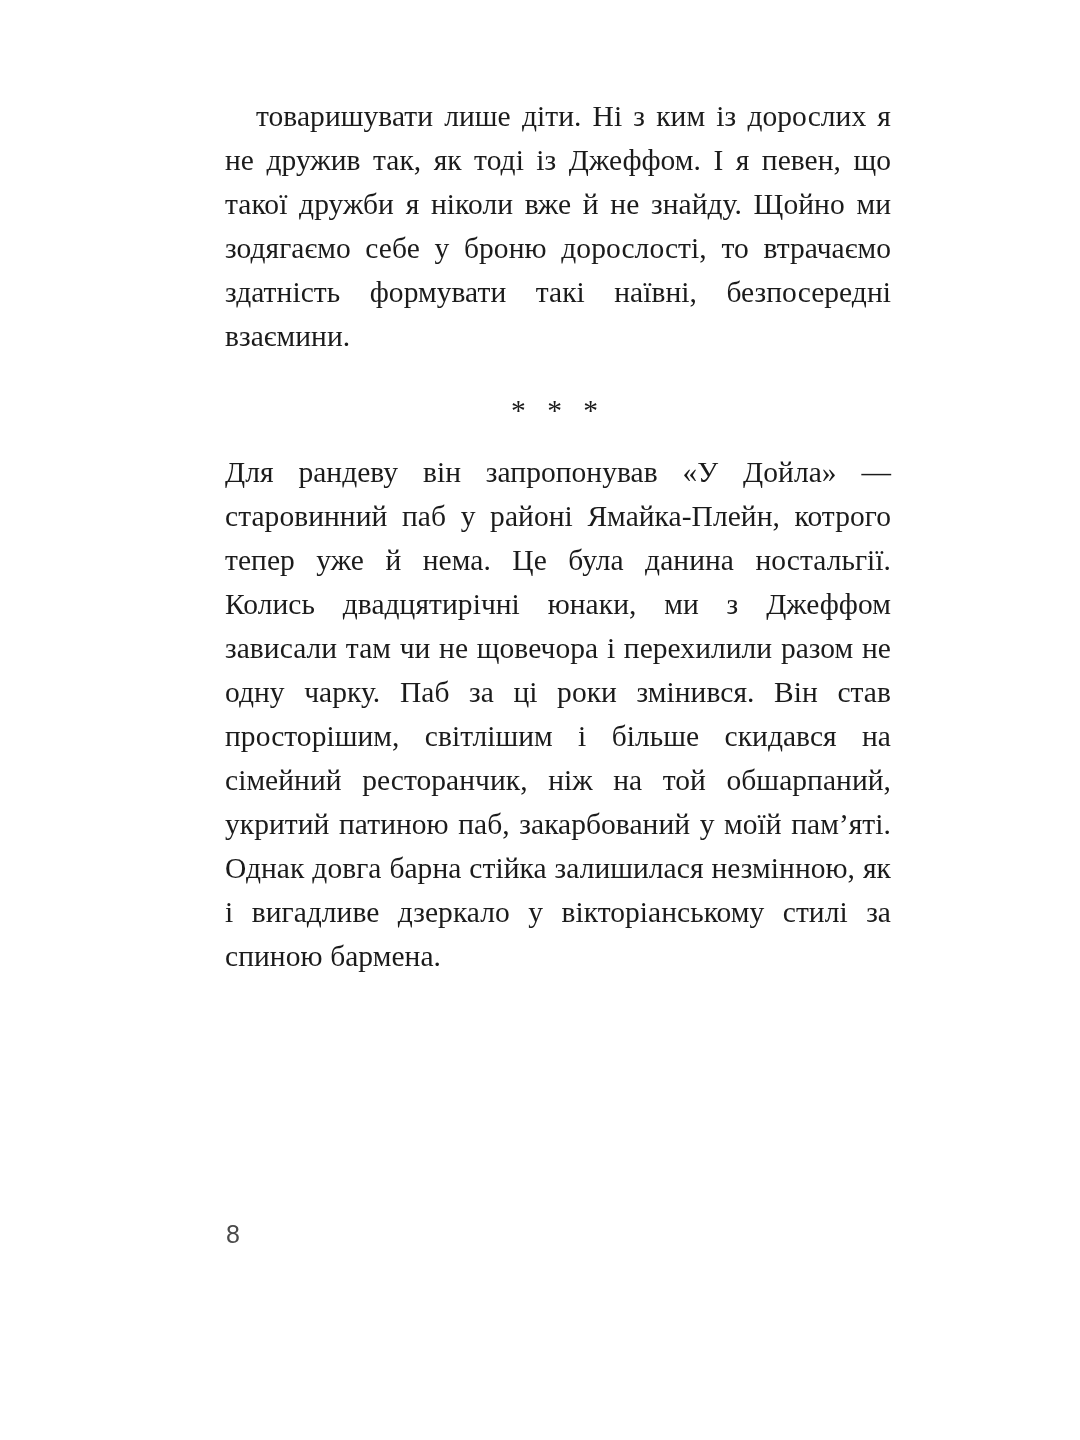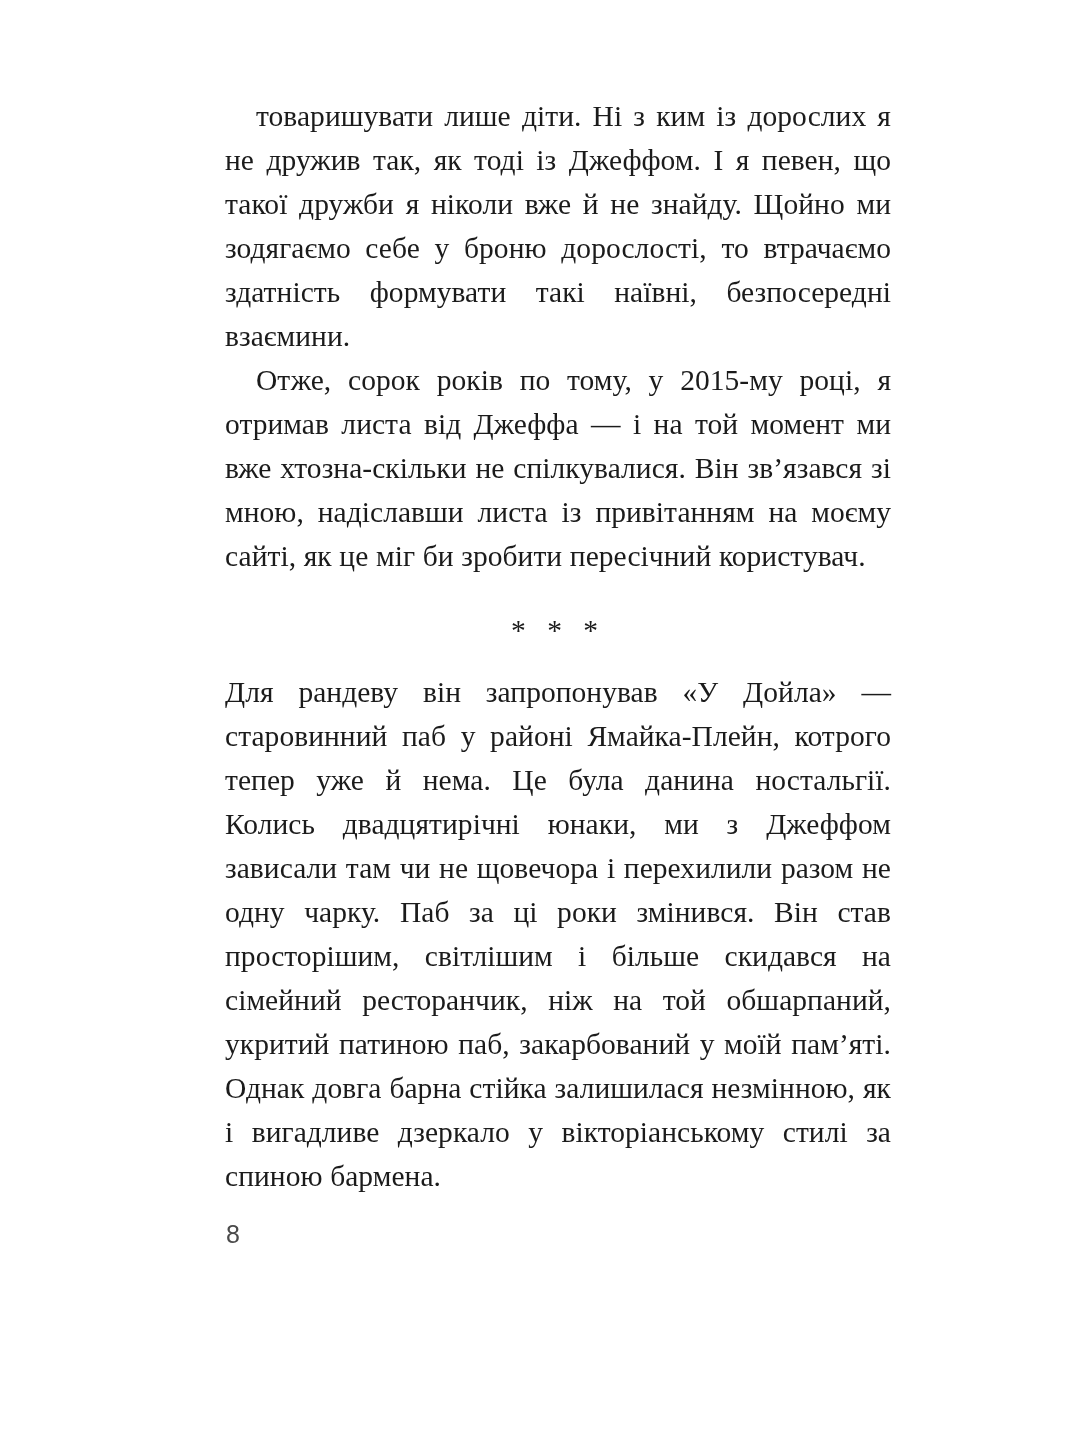--- a/index.html
+++ b/index.html
@@ -82,21 +82,20 @@
 </style>
 </head>
 <body>
 
 <div class="page">
 
   <div class="text-block">
 
     <p class="para last-line-natural">товаришувати лише діти. Ні з ким із дорослих я не дружив так, як тоді із Джеффом. І я певен, що такої дружби я ніколи вже й не знайду. Щойно ми зодягаємо себе у броню дорослості, то втрачаємо здатність формувати такі наївні, безпосередні взаємини.</p>
 
-    <p class="para last-line-natural">Отже, сорок років по тому, у 2015-му році, я отримав листа від Джеффа — і на той момент ми вже хтозна-скільки не спілкувалися. Він зв’язався зі мною, надіславши листа із привітанням на моєму сайті, як це міг би зробити пересічний користувач.</p>
 
 
     <div class="divider">* * *</div>
 
     <p class="para no-indent last-line-natural after-divider">Для рандеву він запропонував «У Дойла» — старовинний паб у районі Ямайка-Плейн, котрого тепер уже й нема. Це була данина ностальгії. Колись двадцятирічні юнаки, ми з Джеффом зависали там чи не щовечора і перехилили разом не одну чарку. Паб за ці роки змінився. Він став просторішим, світлішим і більше скидався на сімейний ресторанчик, ніж на той обшарпаний, укритий патиною паб, закарбований у моїй пам’яті. Однак довга барна стійка залишилася незмінною, як і вигадливе дзеркало у вікторіанському стилі за спиною бармена.</p>
 
   </div>
 
   <div class="page-number">8</div>
 

